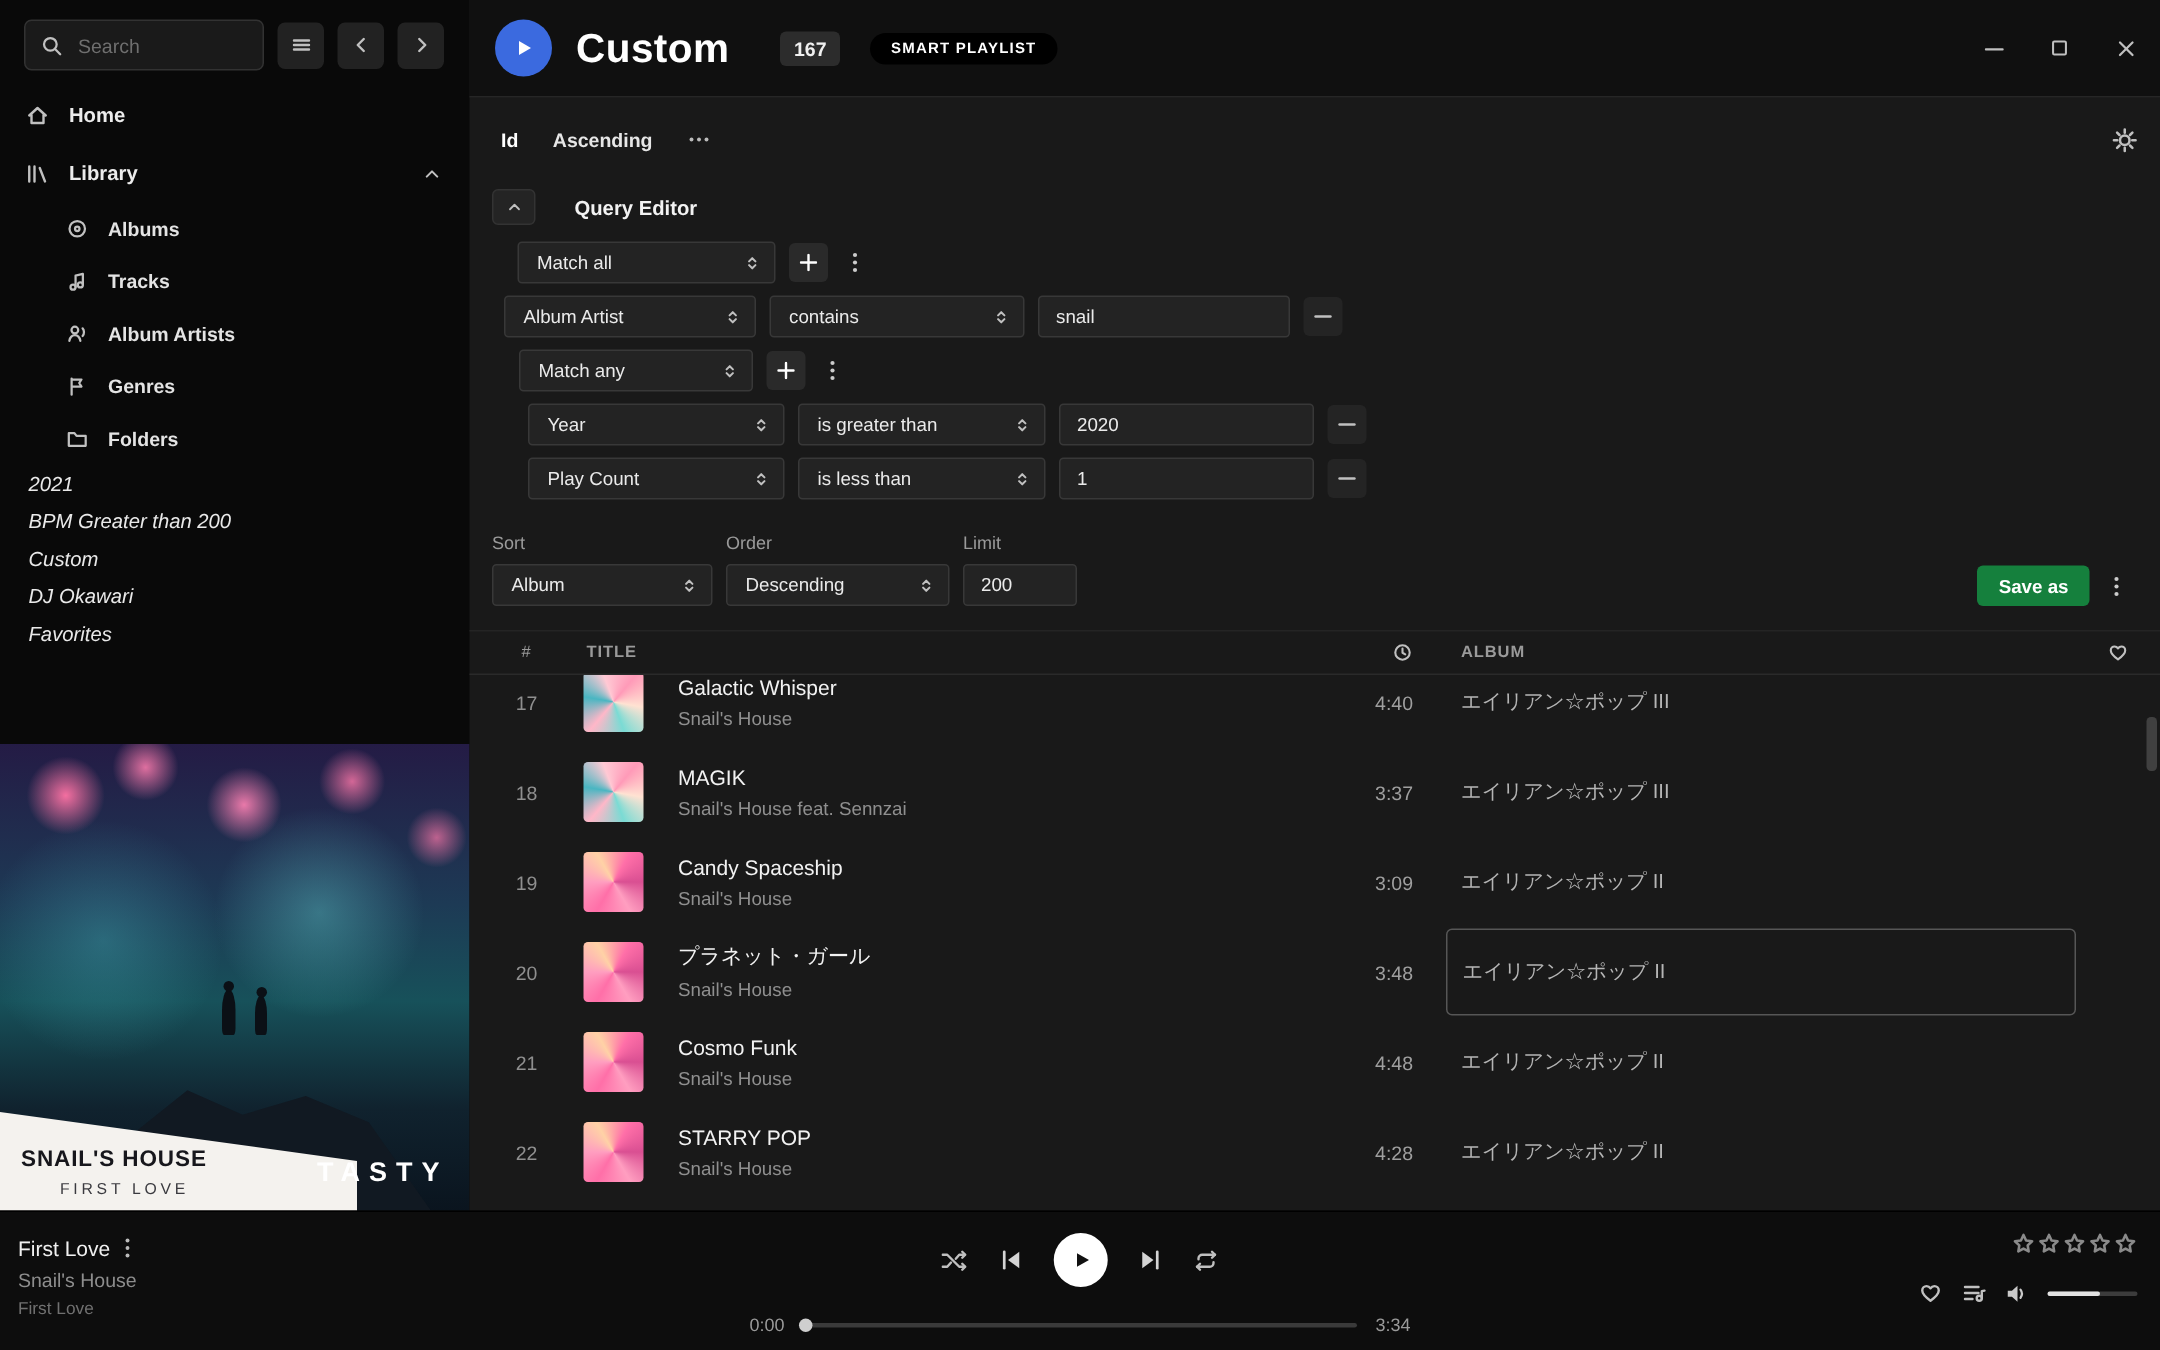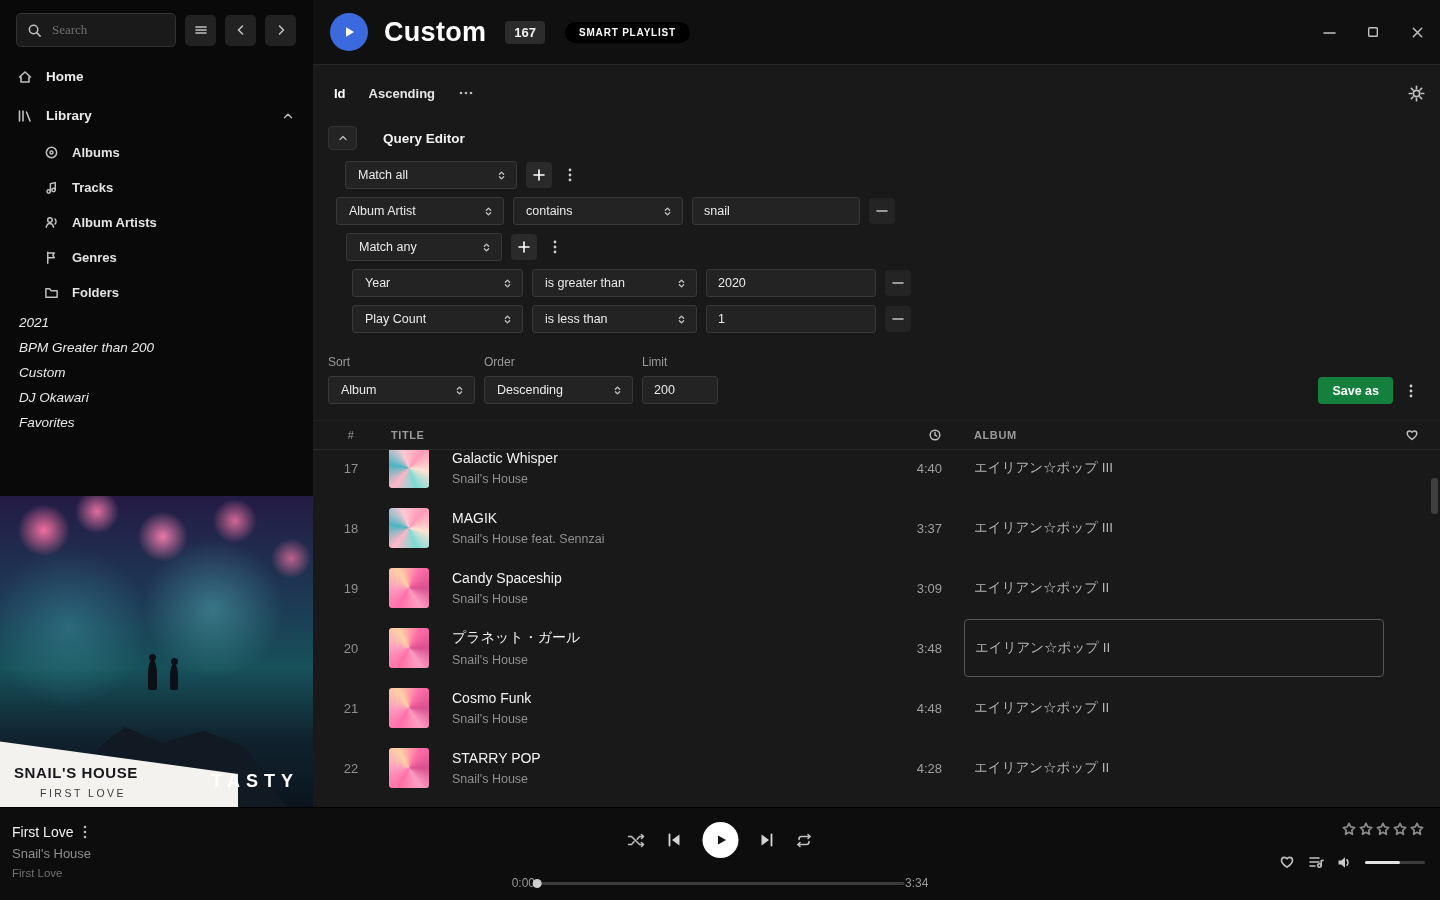--- a/index.html
+++ b/index.html
@@ -7,21 +7,21 @@
   #app{position:relative;width:1440px;height:900px;}
   svg{display:block;}
   .ic{stroke:#c0c0c0;fill:none;stroke-width:1.6;stroke-linecap:round;stroke-linejoin:round;}
 
   
   .sidebar{position:absolute;left:0;top:0;width:313px;height:808px;background:#090909;}
   .search-row{display:flex;align-items:center;gap:9px;padding:13px 12px 10px 16px;}
   .search-box{width:160px;height:34px;background:#1a1a1a;border:1px solid #323232;border-radius:5px;
     display:flex;align-items:center;gap:8px;padding:0 10px;box-sizing:border-box;}
   .search-box input{background:transparent;border:none;outline:none;color:#a16207;font-size:13px;width:110px;
-    font-family:Liberation Serif, serif;}
+    font-family:Liberation Sans, sans-serif;}
   .search-box input::placeholder{color:#6f6f6f;}
   .icon-btn{width:31px;height:31px;background:#222;border-radius:5px;display:flex;align-items:center;justify-content:center;}
   .nav-item{display:flex;align-items:center;gap:13px;height:39px;padding-left:17px;font-size:13.5px;font-weight:bold;color:#ececec;}
   .nav-item .spring{flex:1;}
   .nav-item .tail{margin-right:18px;}
   .sub-item{display:flex;align-items:center;gap:13px;height:35px;padding-left:44px;font-size:13px;font-weight:bold;color:#e4e4e4;}
   .pl-header{display:flex;align-items:center;margin:22px 16px 6px 19px;}
   .pl-header .pl-title{font-size:16px;font-weight:bold;color:#fff;flex:1;}
   .mini-btn{width:24px;height:24px;background:#232323;border-radius:5px;display:flex;align-items:center;justify-content:center;margin-left:11px;}
   .pl-item{height:25px;display:flex;align-items:center;padding-left:19px;font-size:13.5px;color:#e9e9e9;font-style:italic;}
@@ -47,21 +47,21 @@
     clip-path:polygon(0 10%,100% 54%,100% 100%,0 100%);}
   .art-artist{position:absolute;left:14px;bottom:27px;color:#17171c;font-size:15px;font-weight:bold;letter-spacing:.6px;}
   .art-album{position:absolute;left:40px;bottom:9px;color:#3a3a3f;font-size:10.5px;letter-spacing:2.5px;}
   .art-label{position:absolute;right:14px;bottom:16px;color:#fff;font-size:18px;font-weight:bold;letter-spacing:6px;}
 
   
   .main{position:absolute;left:313px;top:0;right:0;height:808px;background:#191919;}
   .m-header{height:64px;background:#101010;border-bottom:1px solid #262626;display:flex;align-items:center;padding-left:17px;position:relative;}
   .play-circle{width:38px;height:38px;border-radius:50%;display:flex;align-items:center;justify-content:center;}
   .page-title{font-size:27px;font-weight:bold;color:#fff;margin-left:16px;letter-spacing:.3px;}
-  .count-badge{margin-left:19px;background:#2c2c2c;border-radius:4px;padding:4px 9px;font-size:13px;font-weight:bold;color:#f0f0f0;}
+  .count-badge{margin-left:34px;background:#2c2c2c;border-radius:4px;padding:4px 9px;font-size:13px;font-weight:bold;color:#f0f0f0;}
   .smart-pill{margin-left:20px;background:#000;border-radius:11px;padding:5px 14px;font-size:10px;font-weight:bold;color:#fff;letter-spacing:.8px;}
   .win-controls{position:absolute;right:12px;top:0;height:64px;display:flex;align-items:center;gap:22px;}
   .win-btn{width:22px;height:22px;display:flex;align-items:center;justify-content:center;}
 
   .toolbar{display:flex;align-items:center;gap:23px;padding:15px 15px 0 21px;height:26px;}
   .tb-field{font-size:13px;font-weight:bold;color:#fff;}
   .tb-dir{font-size:13px;font-weight:bold;color:#e6e6e6;}
 
   .qe-head{display:flex;align-items:center;gap:26px;margin:20px 0 0 15px;}
   .collapse-btn{width:29px;height:24px;background:#242424;border:1px solid #333;border-radius:4px;display:flex;align-items:center;justify-content:center;box-sizing:border-box;}
@@ -110,21 +110,21 @@
   
   .player{position:absolute;left:0;bottom:0;width:1440px;height:92px;background:#0d0d0d;border-top:1px solid #000;}
   .np{position:absolute;left:12px;top:16px;}
   .np-line1{display:flex;align-items:center;gap:10px;}
   .np-title{font-size:14px;color:#f0f0f0;}
   .np-artist{font-size:13px;color:#8d8d8d;margin-top:6px;}
   .np-album{font-size:11.5px;color:#707070;margin-top:6px;}
   .transport{position:absolute;left:50%;top:14px;transform:translateX(-50%);display:flex;align-items:center;gap:21px;}
   .t-btn{display:flex;align-items:center;justify-content:center;}
   .play-btn{width:36px;height:36px;border-radius:50%;background:#fff;display:flex;align-items:center;justify-content:center;}
-  .progress{position:absolute;left:50%;top:68px;transform:translateX(-50%);display:flex;align-items:center;}
+  .progress{position:absolute;left:50%;top:68px;transform:translateX(-50%);display:flex;align-items:center;gap:12px;}
   .p-time{font-size:12px;color:#9a9a9a;}
   .p-track{position:relative;width:370px;height:3px;background:#3a3a3a;border-radius:2px;}
   .p-handle{position:absolute;left:-2px;top:-3px;width:9px;height:9px;border-radius:50%;background:#cfcfcf;}
   .rating{position:absolute;right:16px;top:14px;display:flex;gap:3px;}
   .r-icons{position:absolute;right:15px;top:46px;display:flex;align-items:center;gap:13px;}
   .vol-track{position:relative;width:60px;height:3px;background:#3c3c3c;border-radius:2px;}
   .vol-fill{position:absolute;left:0;top:0;height:3px;width:58%;background:#e2e2e2;border-radius:2px;}
 </style>
 </head>
 <body>

